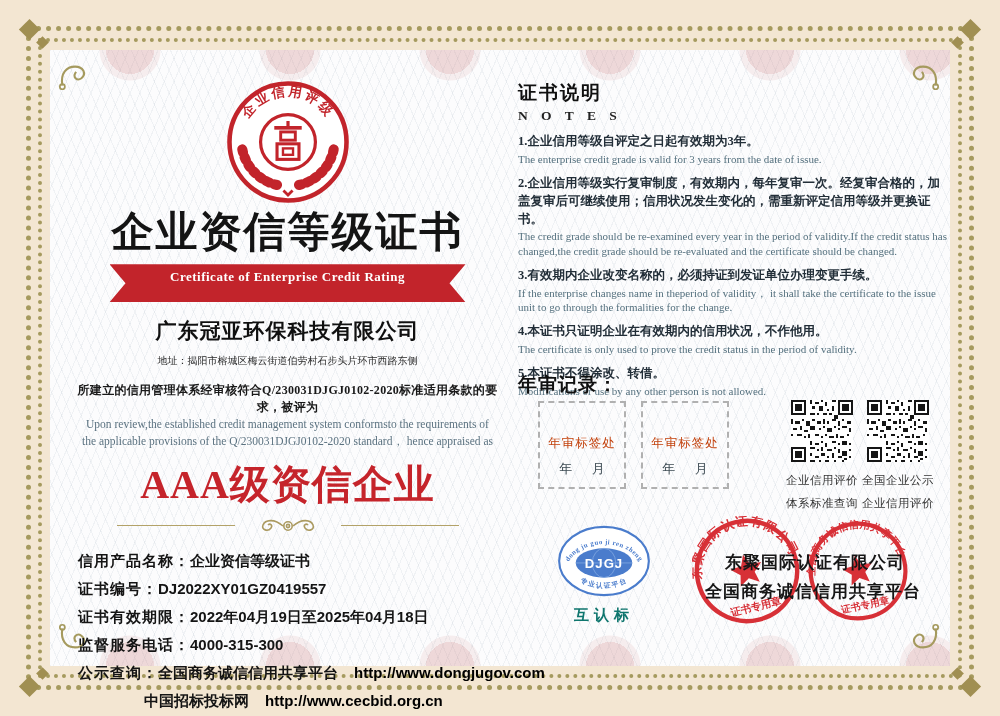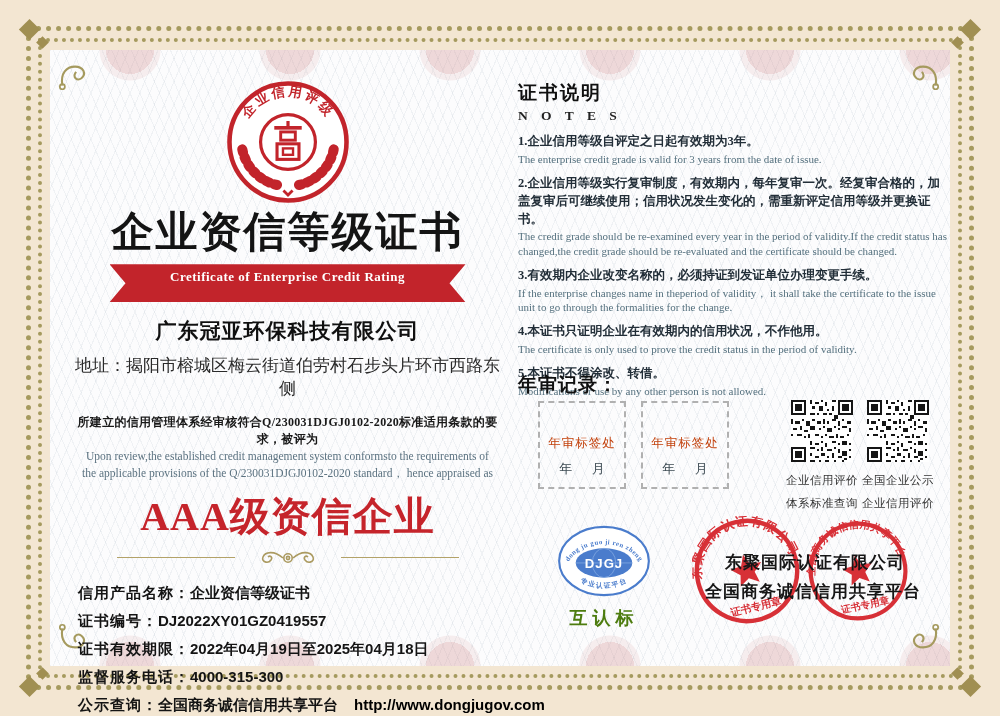--- a/index.html
+++ b/index.html
@@ -28,21 +28,21 @@
 
   
   .left-col{position:absolute;left:70px;top:78px;width:435px;text-align:center;}
   .emblem{width:128px;height:128px;display:block;margin:0 auto;}
   .cert-title{margin-top:2px;font-size:42px;font-weight:900;letter-spacing:2px;color:#141414;line-height:1.15;}
   .ribbon{width:356px;height:38px;margin:8px auto 0;background:#c2242b;color:#fff;
     font-size:13px;font-weight:bold;line-height:25px;letter-spacing:.5px;
     clip-path:polygon(0 0,100% 0,calc(100% - 16px) 50%,100% 100%,0 100%,16px 50%);}
   .company{margin-top:15px;font-size:21px;font-weight:bold;color:#101010;
     font-family:"Liberation Sans","DejaVu Sans",sans-serif;letter-spacing:1px;}
-  .addr{margin-top:9px;font-size:17px;color:#2a2a2a;font-family:"Liberation Sans","DejaVu Sans",sans-serif;}
+  .addr{margin-top:9px;font-size:10px;color:#2a2a2a;font-family:"Liberation Sans","DejaVu Sans",sans-serif;}
   .stmt-zh{margin-top:14px;font-size:12px;font-weight:600;color:#191919;letter-spacing:.3px;}
   .stmt-en{margin-top:0;font-size:11.5px;color:#5b7280;line-height:1.45;}
   .rating{margin-top:14px;font-size:40px;font-weight:900;color:#c5242b;letter-spacing:1px;line-height:1.05;}
   .divider{margin-top:10px;display:flex;align-items:center;justify-content:center;gap:10px;}
   .divider .line{width:118px;height:0;border-top:1px solid #b3a268;}
   .fields{margin-top:16px;text-align:left;padding-left:8px;}
   .field-row{margin-bottom:9px;font-size:15px;white-space:nowrap;}
   .f-label{font-weight:bold;color:#141414;letter-spacing:1px;}
   .f-value{font-family:"Liberation Sans","DejaVu Sans",sans-serif;font-weight:bold;color:#141414;}
   .f-extra{font-family:"Liberation Sans","DejaVu Sans",sans-serif;font-weight:bold;color:#000000;margin-left:16px;}
@@ -63,21 +63,21 @@
   .rbox .tag{position:absolute;top:32px;width:100%;text-align:center;font-size:12.5px;color:#c2410c;letter-spacing:1px;}
   .rbox .ym{position:absolute;bottom:9px;width:100%;display:flex;justify-content:space-evenly;font-size:13px;color:#3c4a52;}
   .qrcol{position:absolute;top:28px;width:74px;text-align:center;}
   .qrcol.q1{left:267px;} .qrcol.q2{left:343px;}
   .qrcol svg{width:62px;height:62px;display:block;margin:0 auto;}
   .qr-cap{margin-top:7px;font-size:11.5px;color:#333;line-height:2.0;letter-spacing:.5px;}
 
   
   .djgj{position:absolute;left:554px;top:522px;width:100px;height:78px;}
   .mutual{position:absolute;left:554px;top:606px;width:100px;text-align:center;
-    font-size:18px;font-weight:600;color:#4d7c0f;letter-spacing:5px;}
+    font-size:15px;font-weight:600;color:#0f766e;letter-spacing:5px;}
   .stamp{position:absolute;opacity:.95;}
   .stamp.s1{left:692px;top:516px;width:110px;height:110px;}
   .stamp.s2{left:806px;top:519px;width:104px;height:104px;}
   .sig{position:absolute;text-align:center;font-weight:900;color:#161616;z-index:5;font-size:17px;letter-spacing:1px;}
   .sig.l1{left:700px;top:551px;width:230px;}
   .sig.l2{left:676px;top:580px;width:274px;}
 </style>
 </head>
 <body>
 

